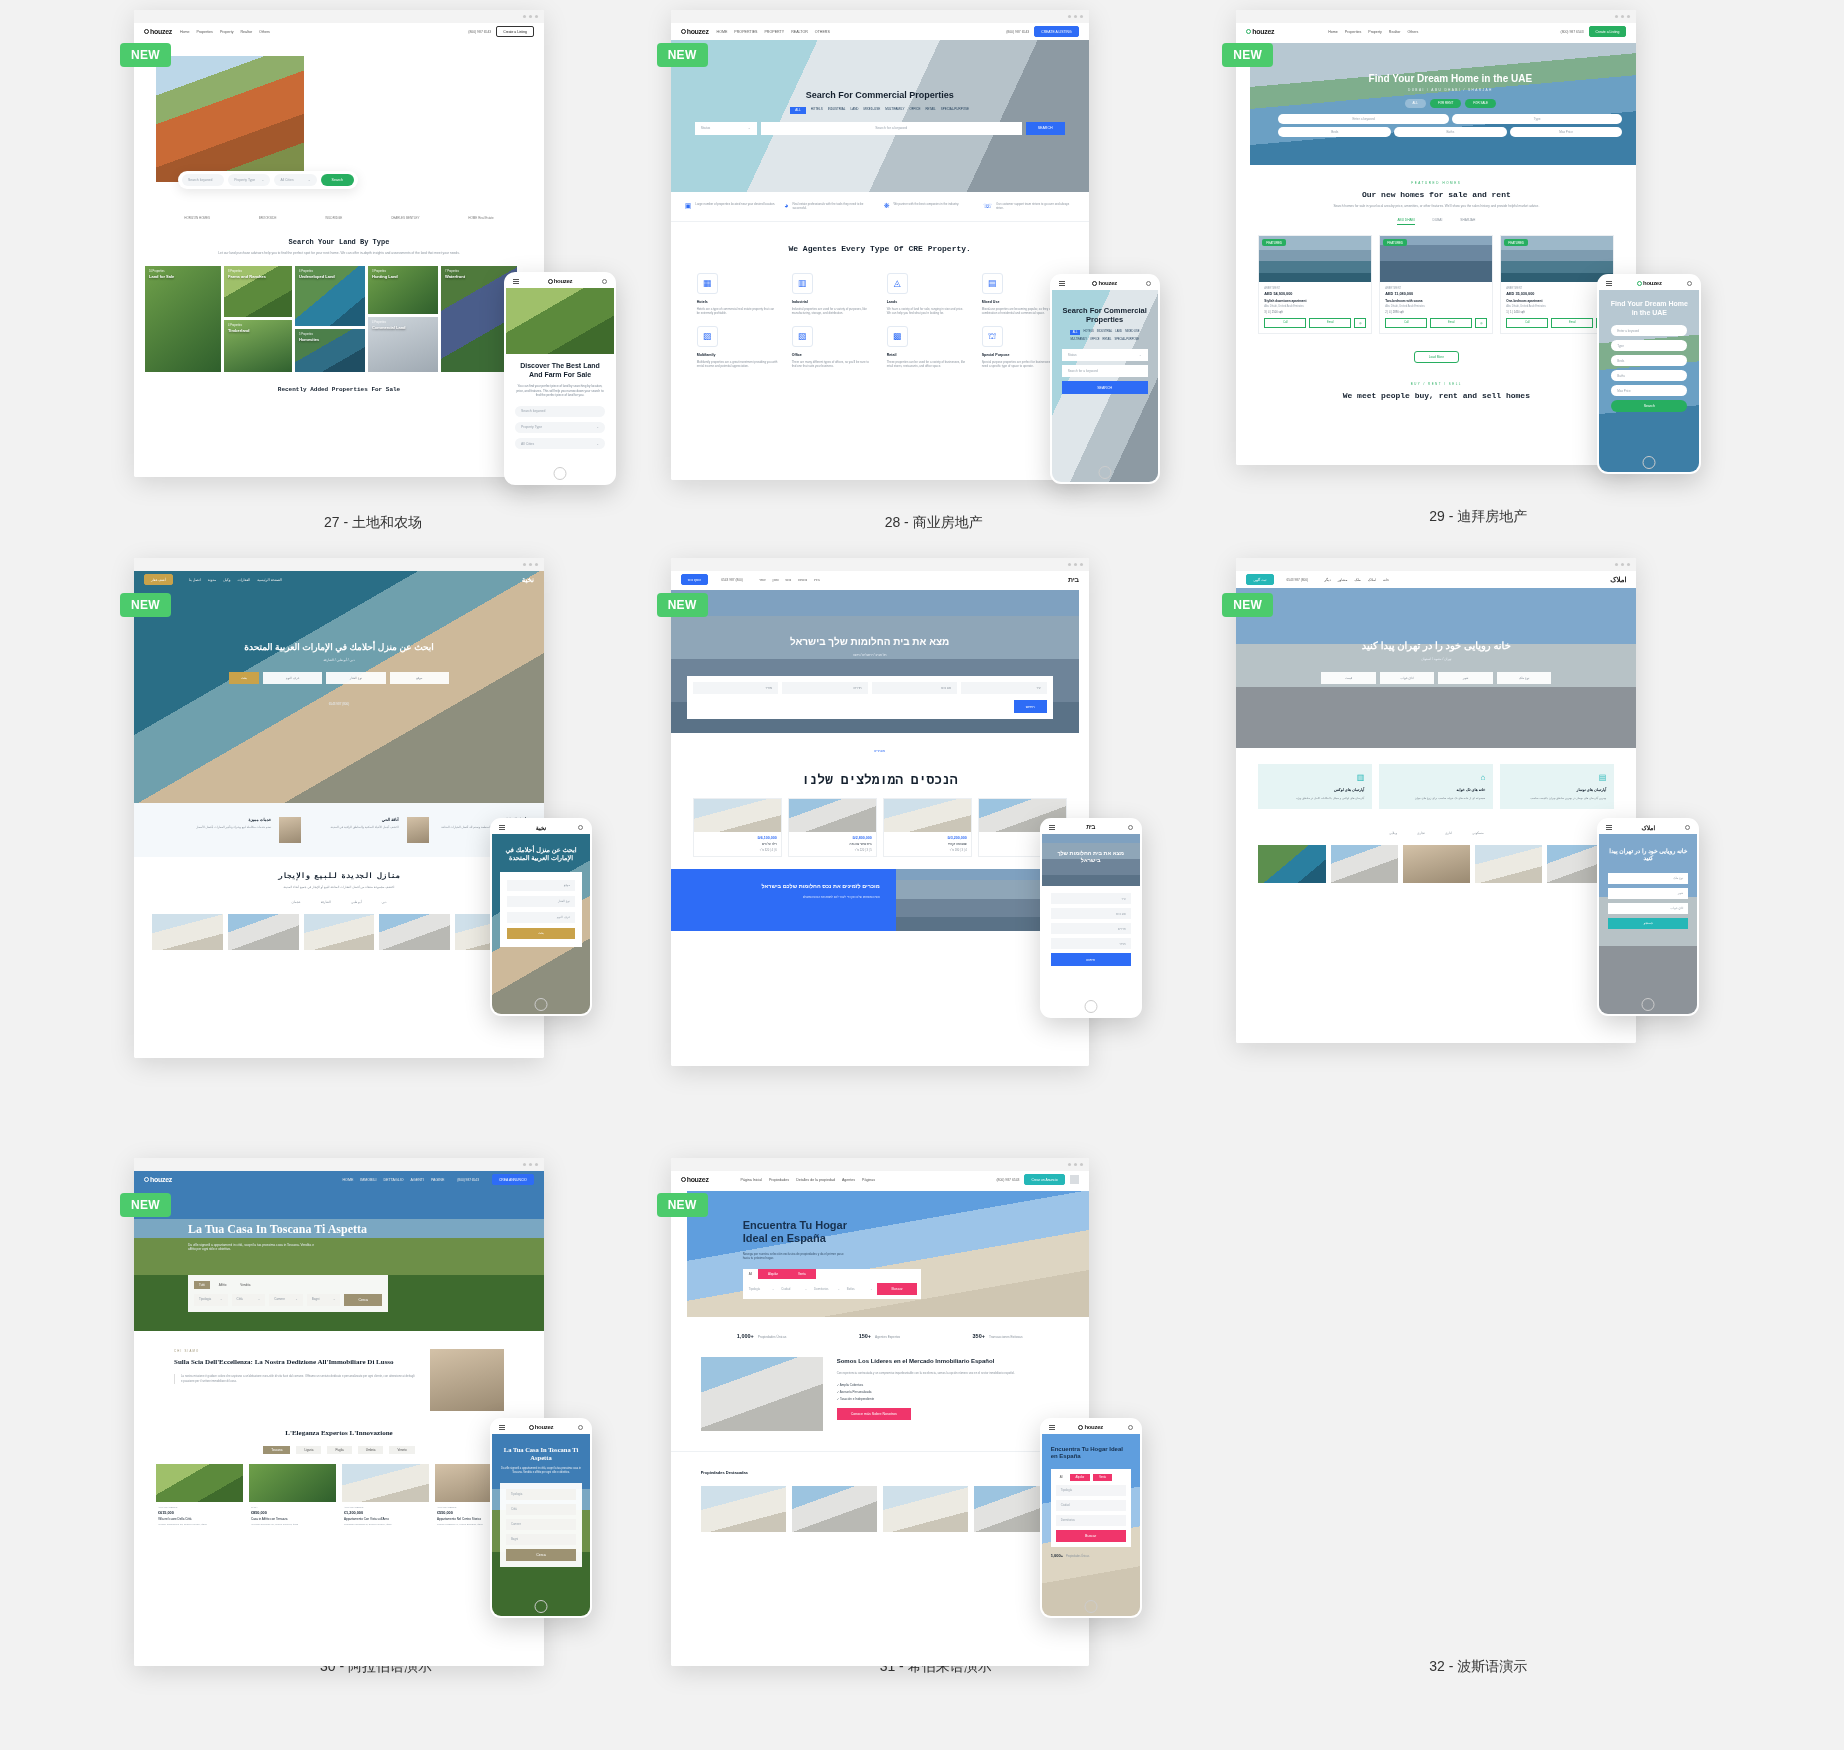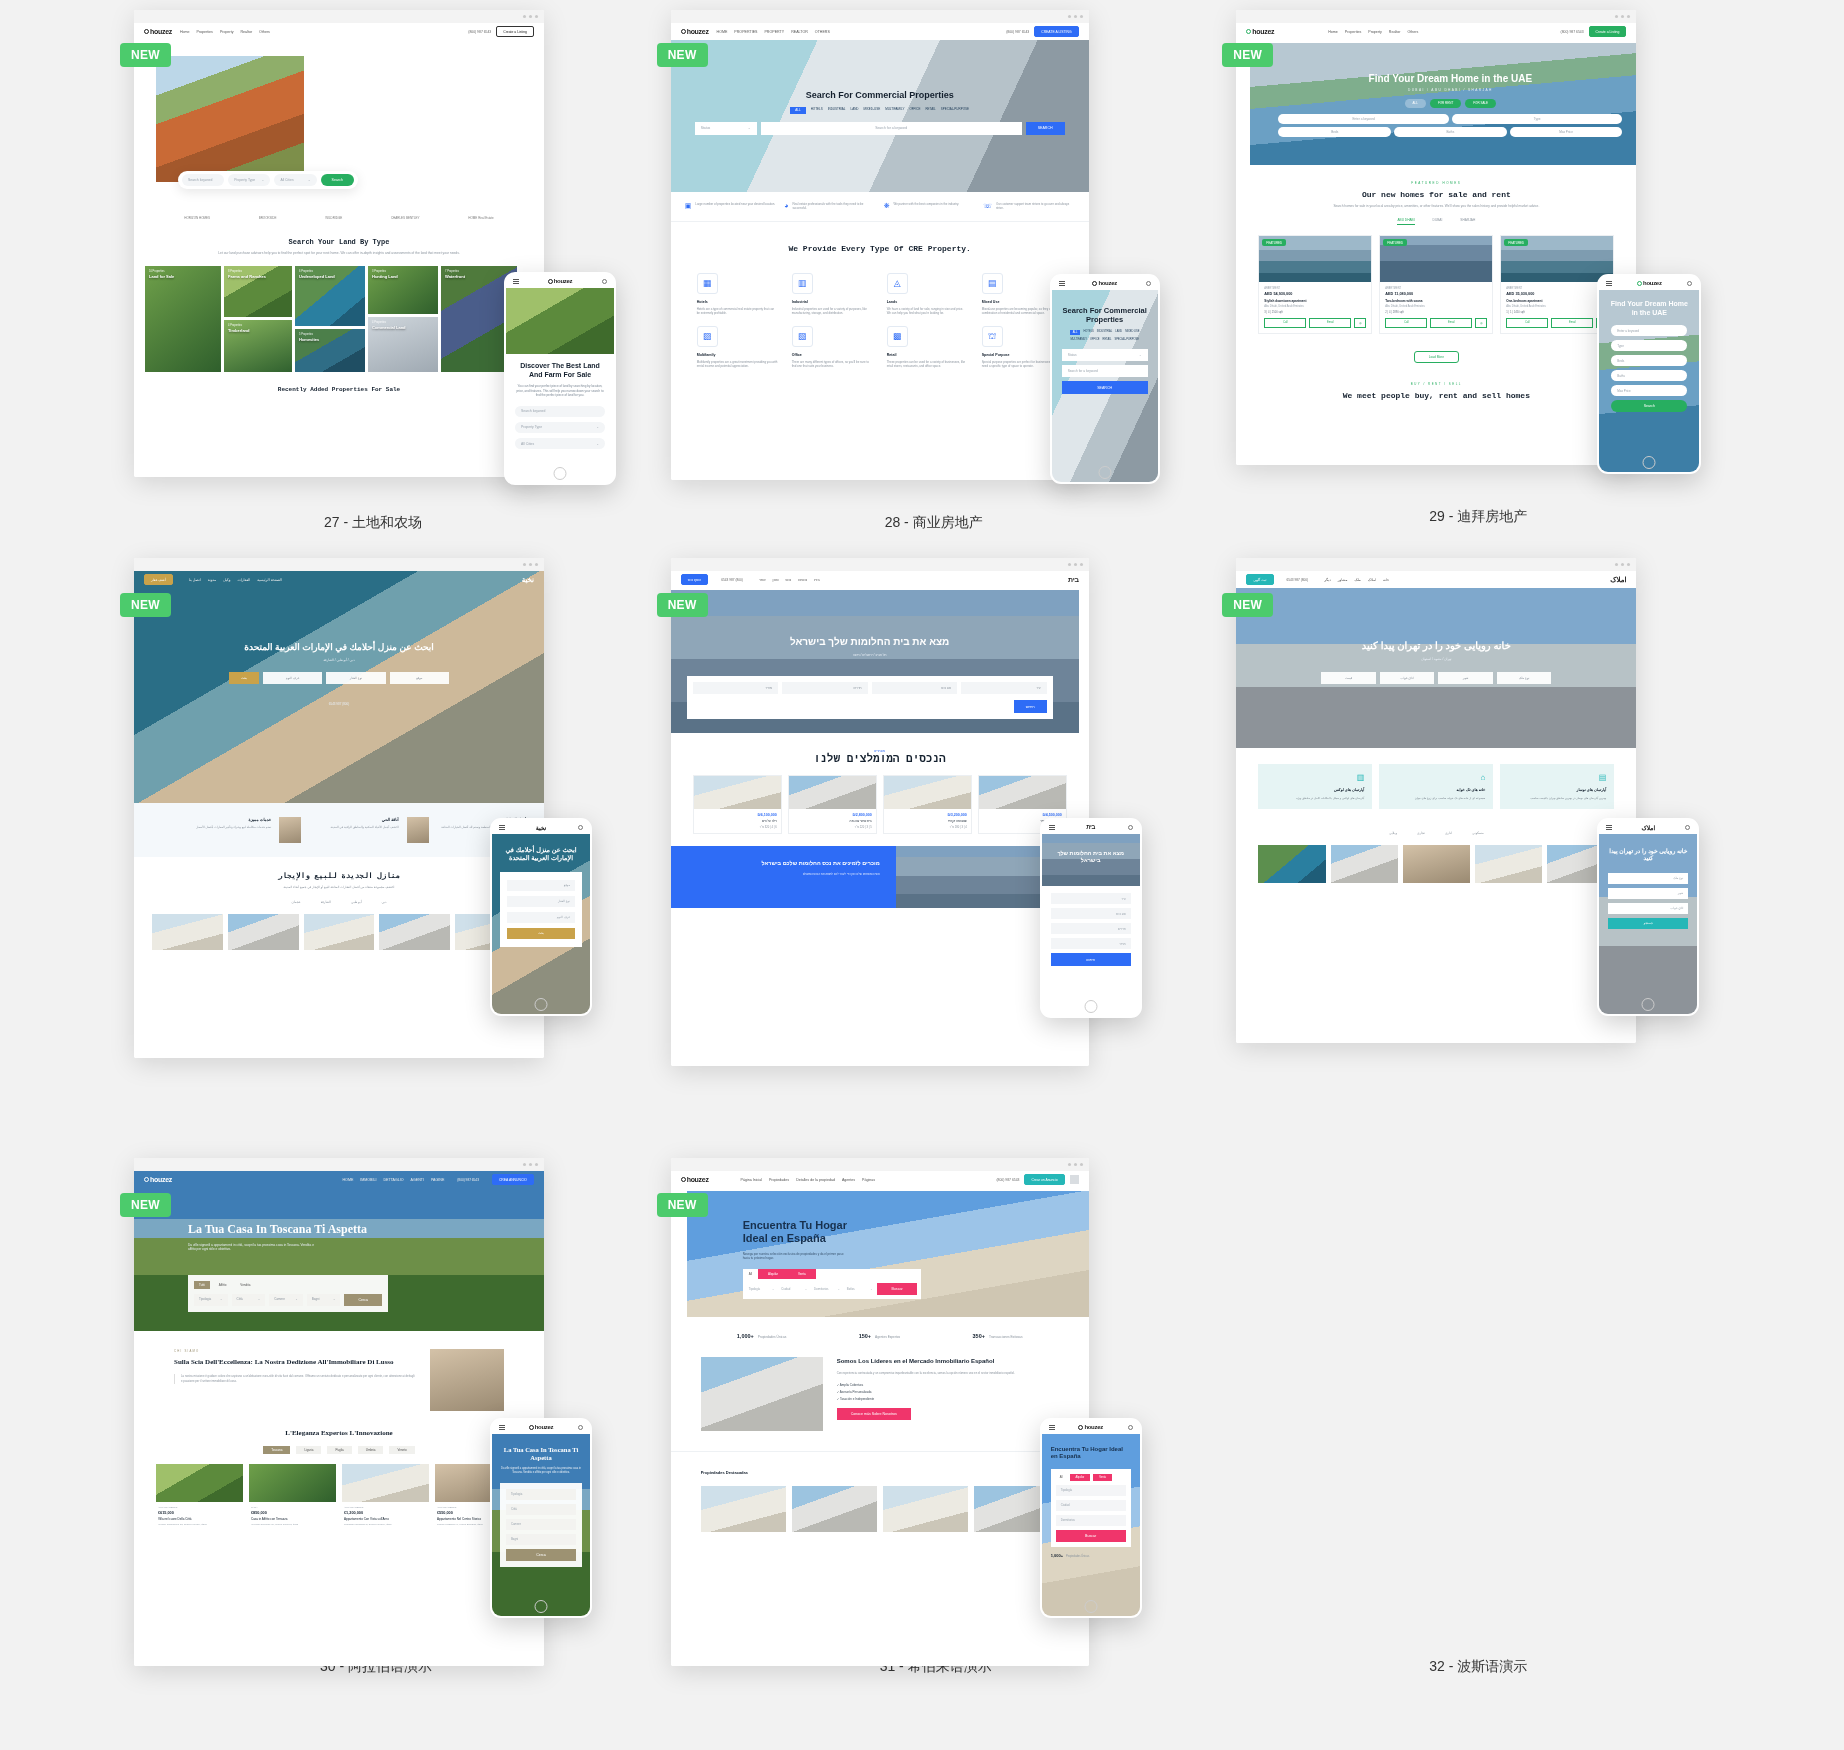--- a/index.html
+++ b/index.html
@@ -335,21 +335,21 @@
           <div style="display:flex;gap:4px;flex:1;">
               <span style="color:#2e6cf6;font-size:7px;">❋</span>
               <span style="font-size:2.9px;color:#8b949e;line-height:1.5;">We partner with the best companies in the industry.</span>
             </div>
           <div style="display:flex;gap:4px;flex:1;">
               <span style="color:#2e6cf6;font-size:7px;">☏</span>
               <span style="font-size:2.9px;color:#8b949e;line-height:1.5;">Our customer support team strives to go over and always strive.</span>
             </div>
         </div>
 
-        <div class="sect-title" style="font-size:8px; margin-top:22px;">We Provide Every Type Of CRE Property.</div>
+        <div class="sect-title" style="font-size:8px; margin-top:22px;">We Agentes Every Type Of CRE Property.</div>
 
         <div style="display:grid;grid-template-columns:repeat(4,1fr);gap:10px 14px;padding:20px 26px;">
           <div>
               <div style="width:21px;height:21px;border:1px solid #e3eaf3;border-radius:3px;display:flex;align-items:center;justify-content:center;color:#2e6cf6;font-size:9px;">▦</div>
               <div style="font-size:3.6px;font-weight:700;color:#14202e;margin-top:6px;">Hotels</div>
               <div style="font-size:2.9px;color:#8b949e;margin-top:3px;line-height:1.55;">Hotels are a type of commercial real estate property that can be extremely profitable.</div>
             </div>
           <div>
               <div style="width:21px;height:21px;border:1px solid #e3eaf3;border-radius:3px;display:flex;align-items:center;justify-content:center;color:#2e6cf6;font-size:9px;">▥</div>
               <div style="font-size:3.6px;font-weight:700;color:#14202e;margin-top:6px;">Industrial</div>
@@ -719,21 +719,21 @@
               <span style="flex:1;background:#f3f5f7;font-size:3.1px;color:#8b949e;padding:4px 6px;">סוג נכס</span>
               <span style="flex:1;background:#f3f5f7;font-size:3.1px;color:#8b949e;padding:4px 6px;">חדרים</span>
               <span style="flex:1;background:#f3f5f7;font-size:3.1px;color:#8b949e;padding:4px 6px;">מחיר</span>
             </div>
             <span class="btn-blue" style="display:inline-block;margin-top:5px;">חיפוש</span>
           </div>
         </div>
 
         <div style="text-align:center;padding-top:16px;">
           <div style="font-size:3px;color:#2e6cf6;">מובחרים</div>
-          <div class="sect-title" style="font-size:11px;margin-top:0;">הנכסים המומלצים שלנו</div>
+          <div class="sect-title" style="font-size:13px;margin-top:20px;">הנכסים המומלצים שלנו</div>
         </div>
 
         <div style="display:flex;gap:6px;padding:10px 22px 0 22px;">
           <div class="card-sm" style="flex:1;">
             <div class="img-house" style="height:33px;"></div>
             <div style="padding:4px;">
               <div style="font-size:3.6px;font-weight:700;color:#2e6cf6;">₪4,500,000</div>
               <div style="font-size:3px;color:#14202e;margin-top:2px;">דירה במרכז העיר</div>
               <div style="font-size:2.7px;color:#8b949e;margin-top:3px;">3  |  2  |  120 מ"ר</div>
             </div>

